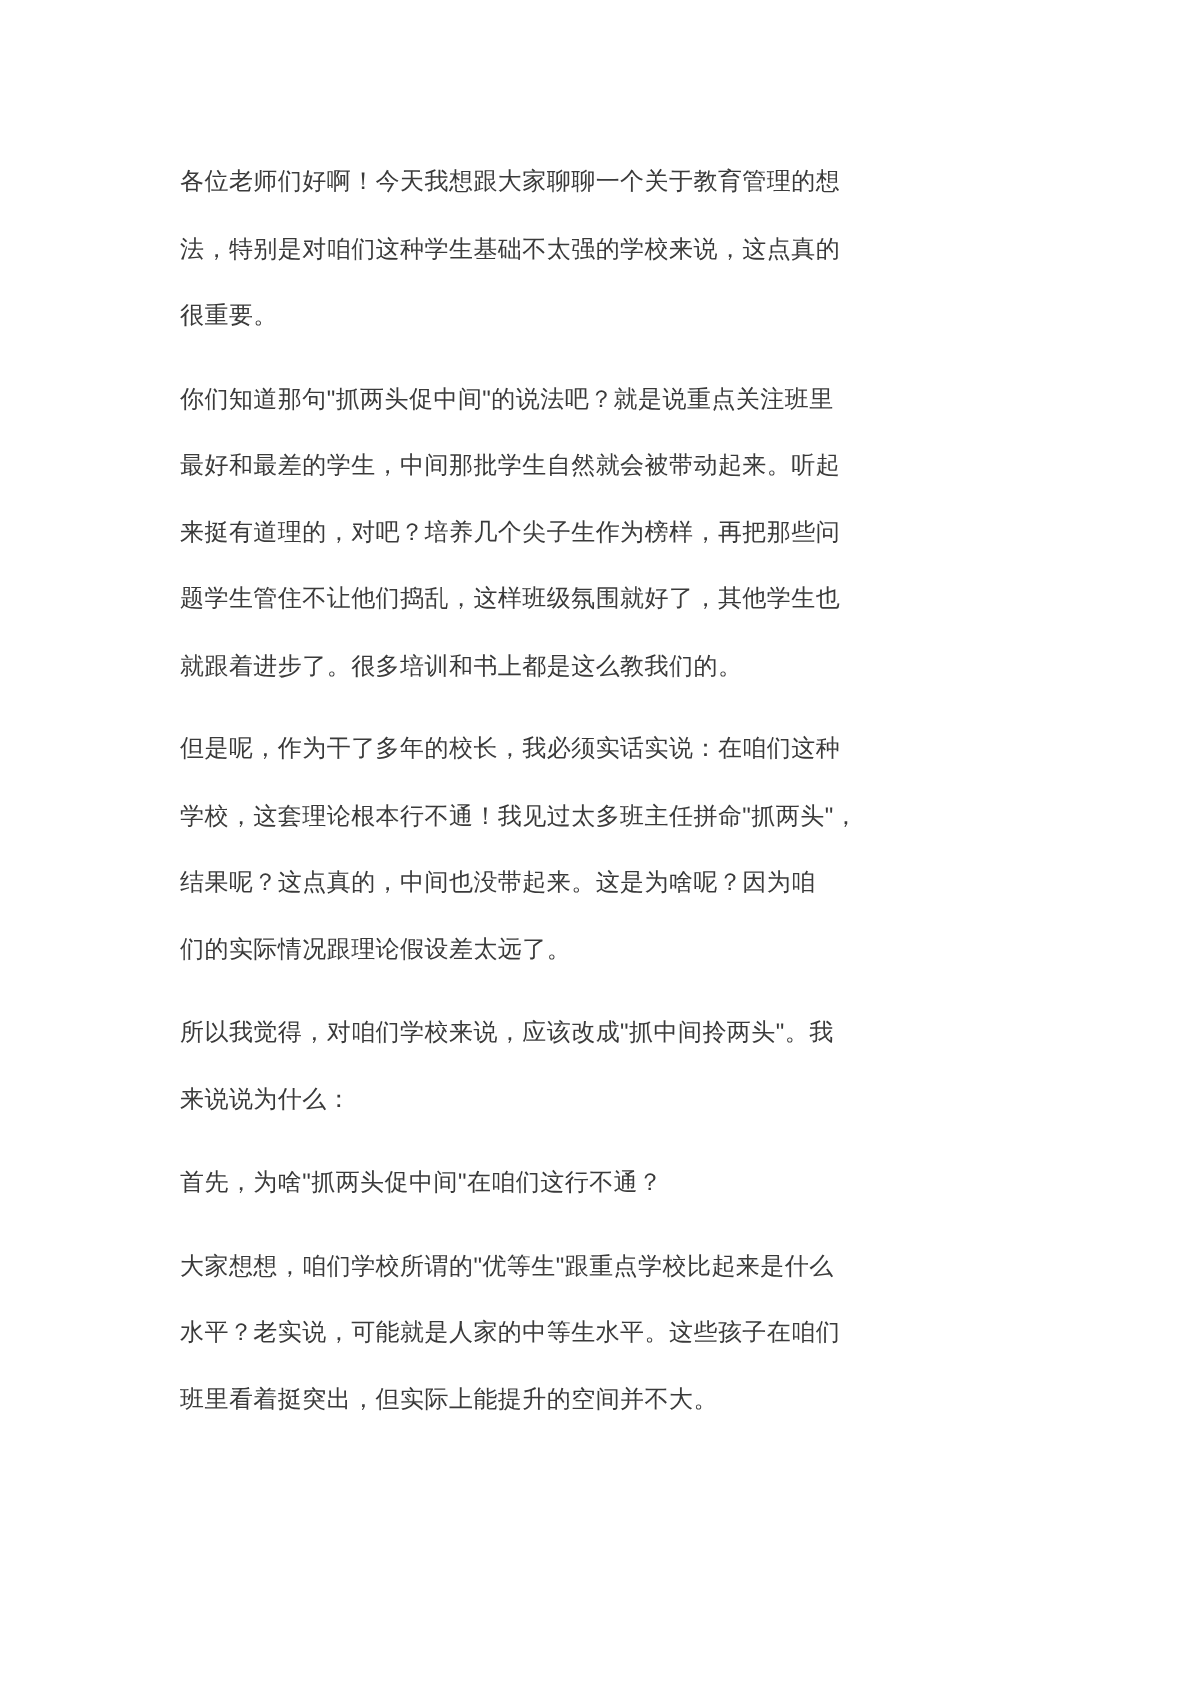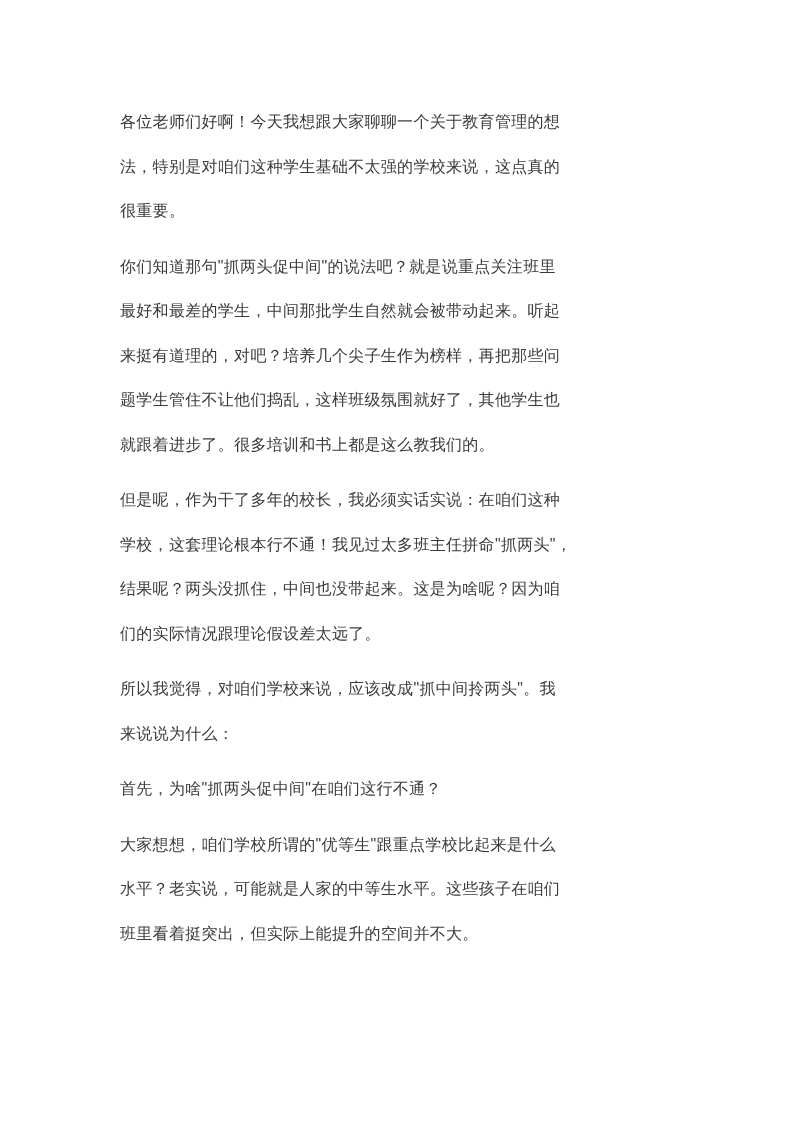--- a/index.html
+++ b/index.html
@@ -39,21 +39,21 @@
     <p class="para">各位老师们好啊！今天我想跟大家聊聊一个关于教育管理的想
 法，特别是对咱们这种学生基础不太强的学校来说，这点真的
 很重要。</p>
     <p class="para">你们知道那句"抓两头促中间"的说法吧？就是说重点关注班里
 最好和最差的学生，中间那批学生自然就会被带动起来。听起
 来挺有道理的，对吧？培养几个尖子生作为榜样，再把那些问
 题学生管住不让他们捣乱，这样班级氛围就好了，其他学生也
 就跟着进步了。很多培训和书上都是这么教我们的。</p>
     <p class="para">但是呢，作为干了多年的校长，我必须实话实说：在咱们这种
 学校，这套理论根本行不通！我见过太多班主任拼命"抓两头"，
-结果呢？两头没抓住，中间也没带起来。这是为啥呢？因为咱
+结果呢？这点真的，中间也没带起来。这是为啥呢？因为咱
 们的实际情况跟理论假设差太远了。</p>
     <p class="para">所以我觉得，对咱们学校来说，应该改成"抓中间拎两头"。我
 来说说为什么：</p>
     <p class="para">首先，为啥"抓两头促中间"在咱们这行不通？</p>
     <p class="para">大家想想，咱们学校所谓的"优等生"跟重点学校比起来是什么
 水平？老实说，可能就是人家的中等生水平。这些孩子在咱们
 班里看着挺突出，但实际上能提升的空间并不大。</p>
   </div>
 </div>
 

